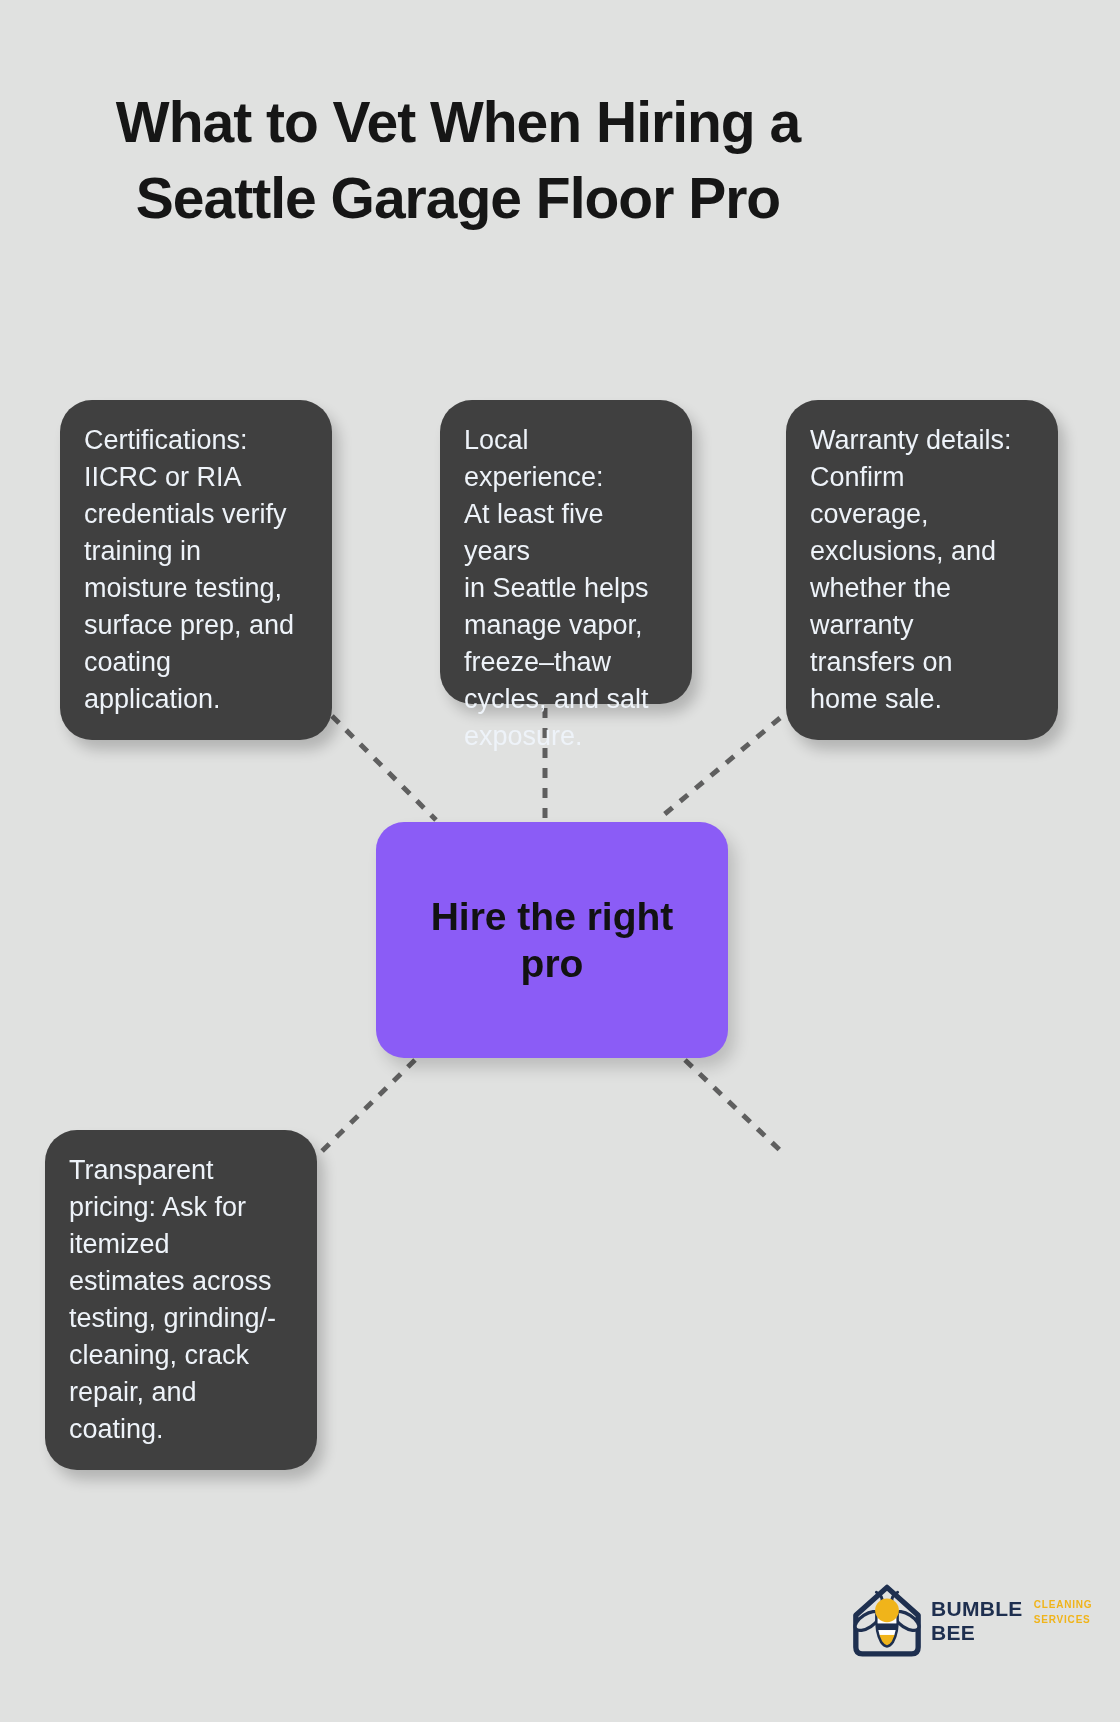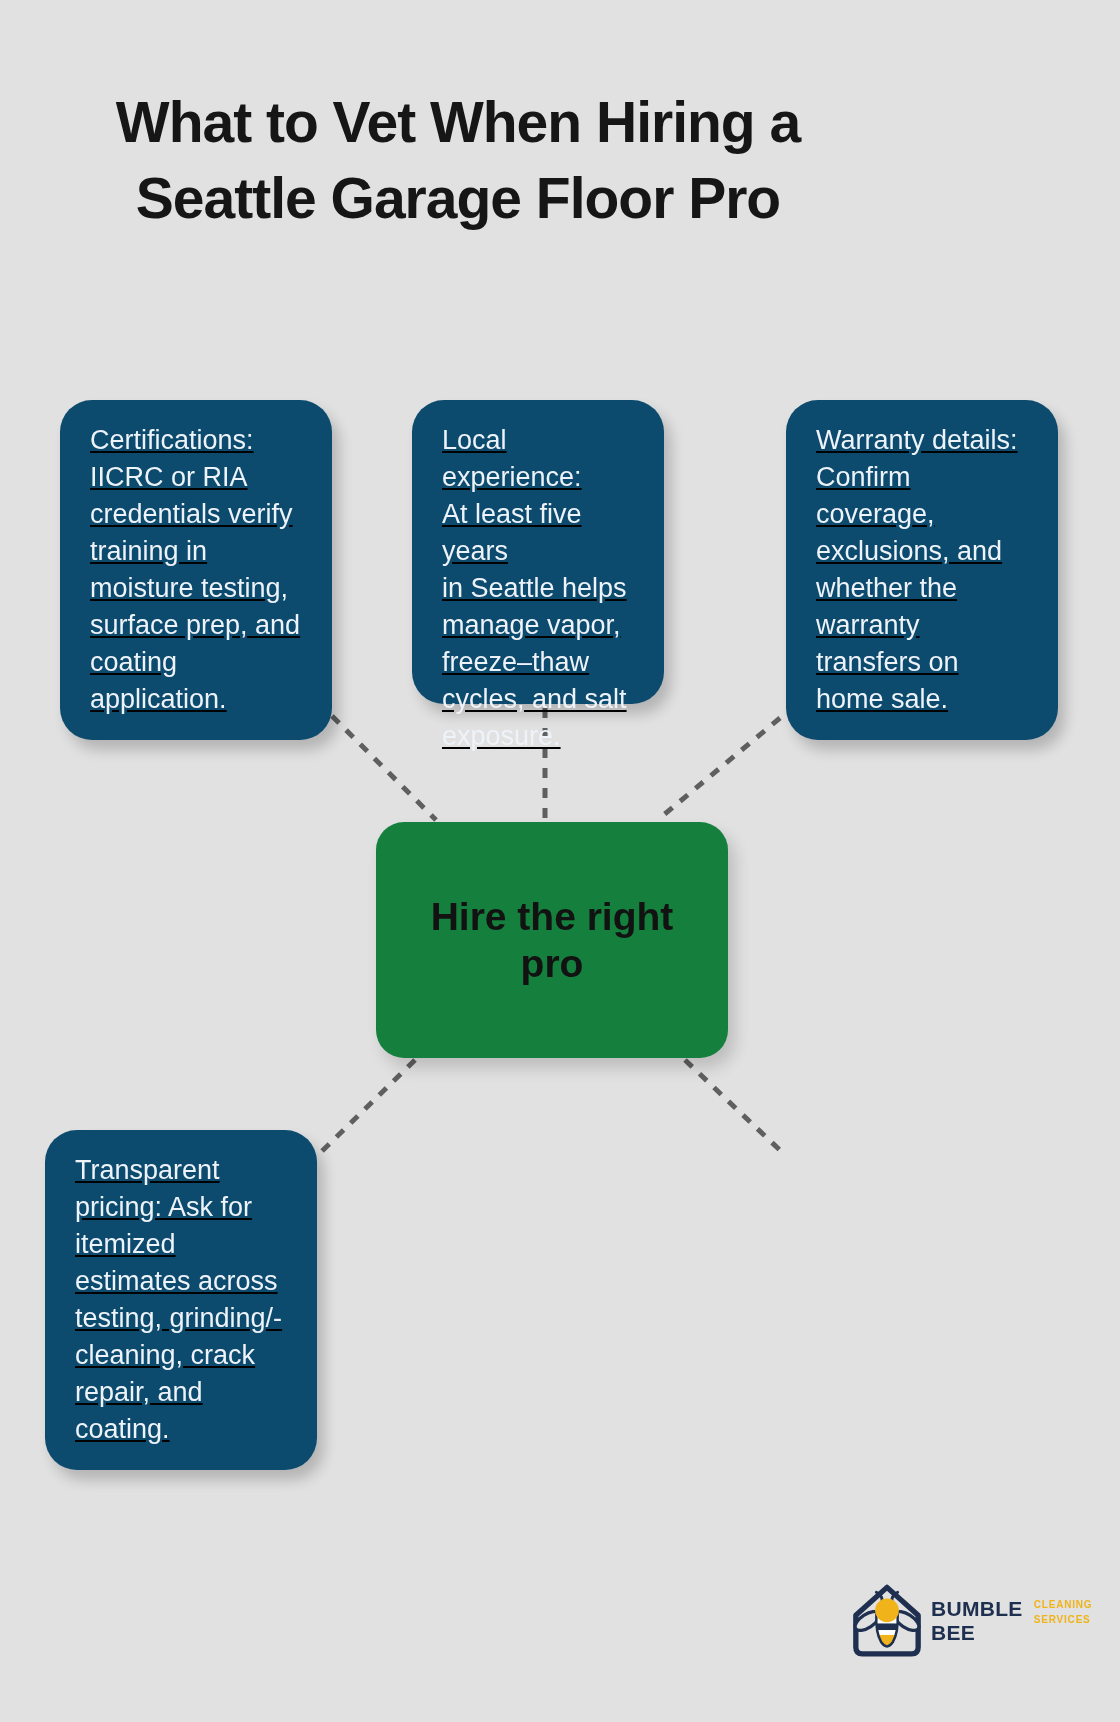--- a/index.html
+++ b/index.html
@@ -24,44 +24,43 @@
   }
   .connectors{position:absolute;left:0;top:0;}
   .connectors line{
     stroke:#5f5f5f;
     stroke-width:5;
     stroke-dasharray:10 10;
   }
   .node{
     position:absolute;
     width:272px;
-    background:#0c4a6e;
+    background:#404040;
     border-radius:32px;
     box-shadow:7px 10px 14px rgba(0,0,0,0.20);
     box-sizing:border-box;
-    padding:22px 30px;
-    text-decoration:underline;
+    padding:22px 24px;
   }
   .node p{
     margin:0;
     color:#eef3f9;
     font-size:27px;
     line-height:37px;
     white-space:pre-line;
   }
   .node-tl{left:60px;top:400px;height:340px;}
-  .node-tm{left:412px;top:400px;height:304px;width:252px;}
+  .node-tm{left:440px;top:400px;height:304px;width:252px;}
   .node-tr{left:786px;top:400px;height:340px;}
   .node-bl{left:45px;top:1130px;height:340px;}
   .node-br{left:786px;top:1130px;height:304px;}
   .center-node{
     position:absolute;
     left:376px;top:822px;
     width:352px;height:236px;
-    background:#15803d;
+    background:#8b5cf6;
     border-radius:28px;
     box-shadow:7px 10px 16px rgba(0,0,0,0.16);
     display:flex;align-items:center;justify-content:center;
   }
   .center-node p{
     margin:0;
     text-align:center;
     font-size:39px;
     line-height:47px;
     font-weight:800;

